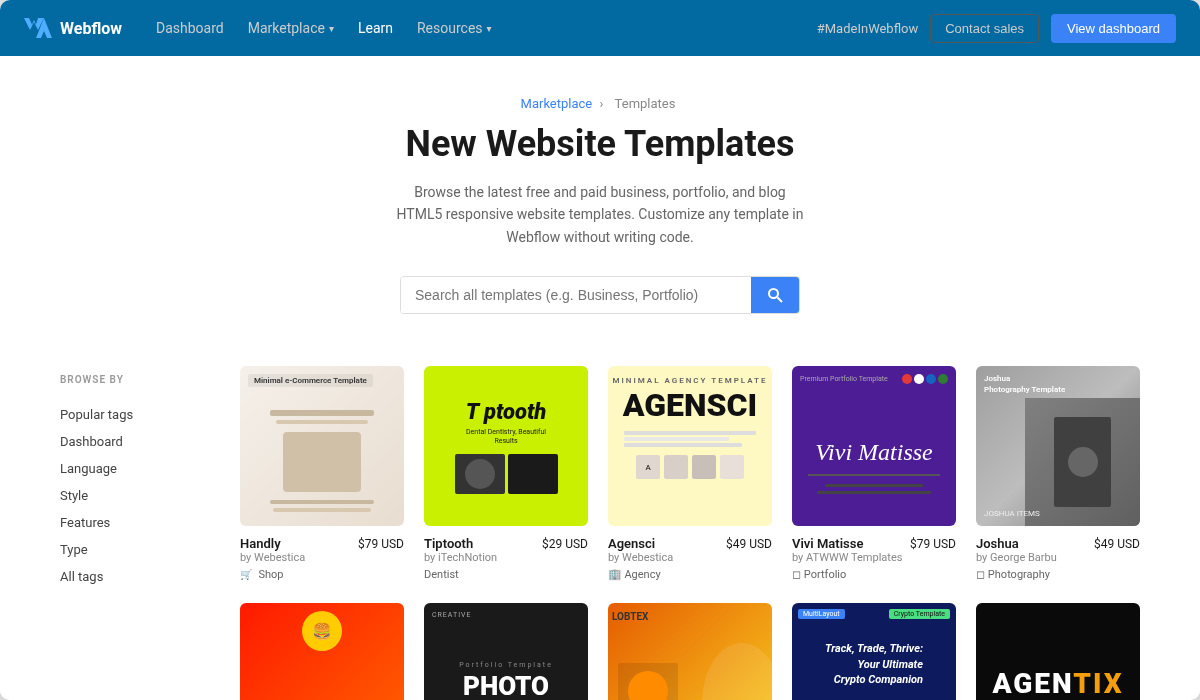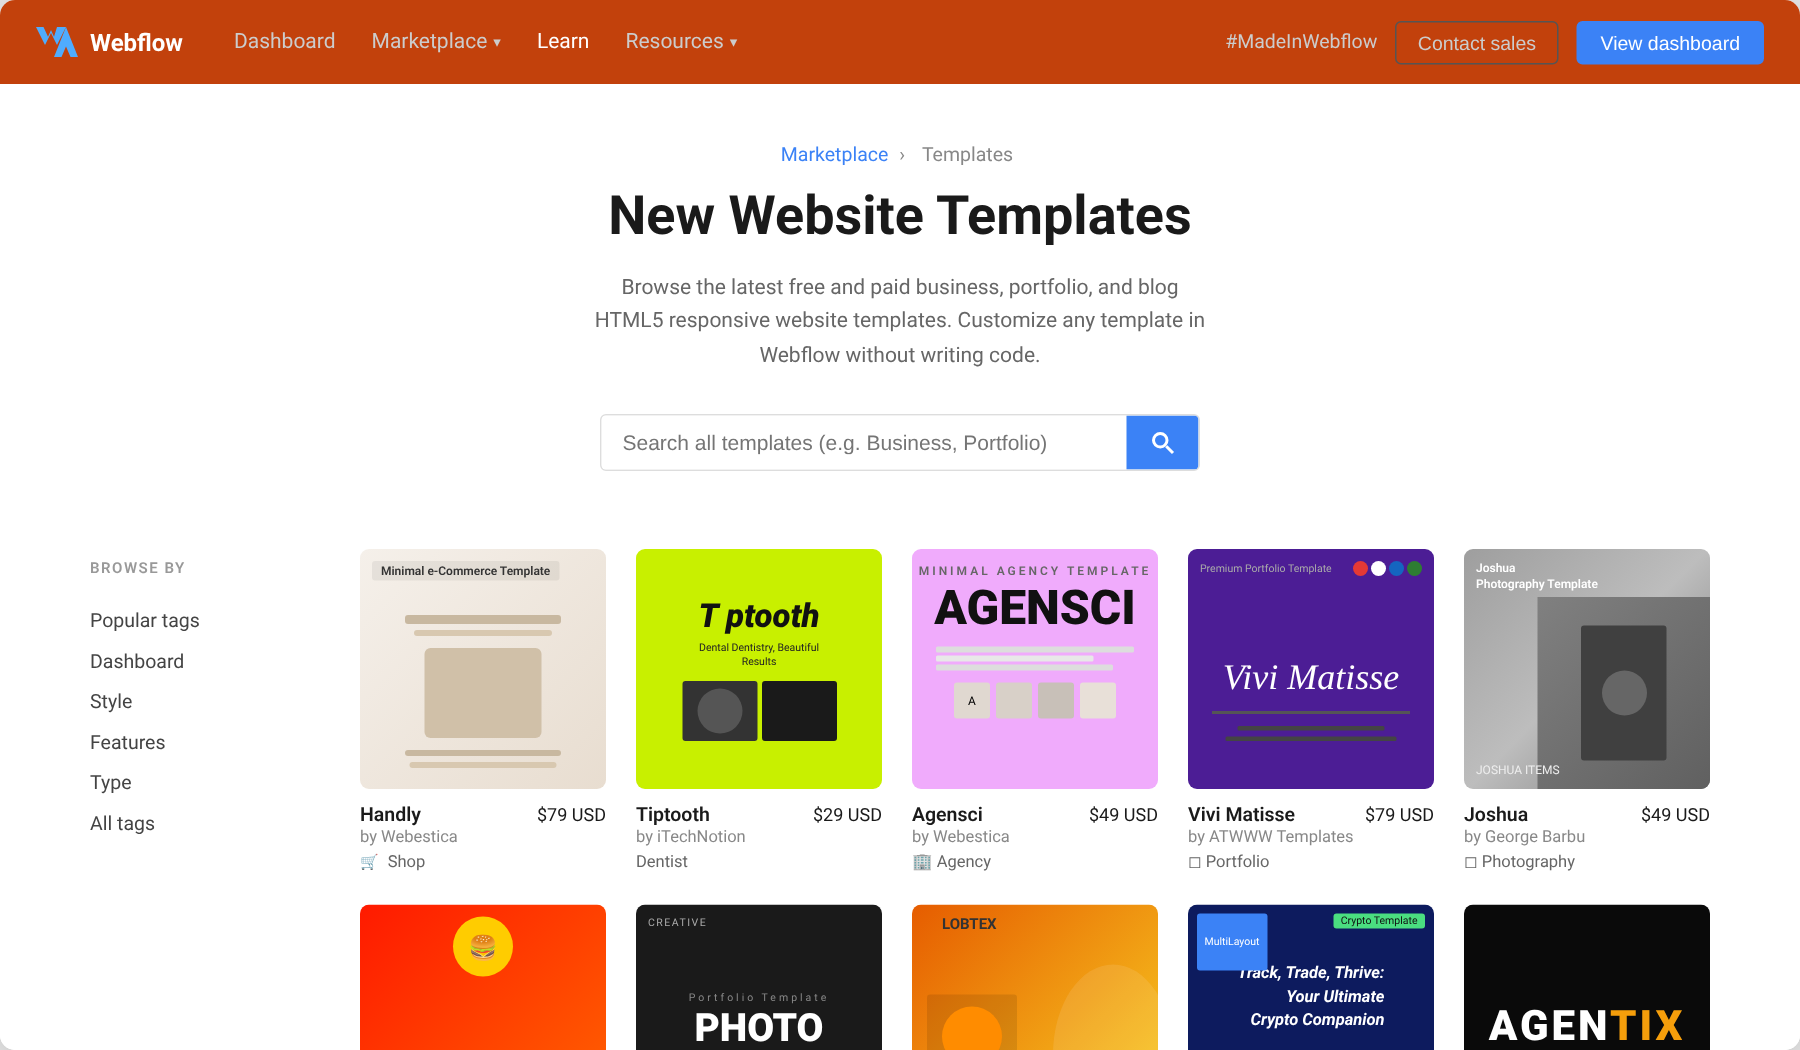--- a/index.html
+++ b/index.html
@@ -1,21 +1,21 @@
 <!DOCTYPE html>
 <html><head>
   <meta charset="utf-8">
   <style>
     * { box-sizing: border-box; margin: 0; padding: 0; }
     body { font-family: -apple-system, BlinkMacSystemFont, 'Segoe UI', Roboto, sans-serif; background: #e8e8e8; min-height: 700px; display: flex; justify-content: center; align-items: center; }
 
     .browser-window { width: 1200px; height: 700px; background: #fff; border-radius: 10px; overflow: hidden; box-shadow: 0 4px 30px rgba(0,0,0,0.2); display: flex; flex-direction: column; }
 
     
-    .navbar { background: #c2410c; height: 56px; display: flex; align-items: center; padding: 2px 24px; gap: 24px; flex-shrink: 0; }
+    .navbar { background: #0369a1; height: 56px; display: flex; align-items: center; padding: 2px 24px; gap: 24px; flex-shrink: 0; }
     .navbar-brand { display: flex; align-items: center; gap: 8px; color: #fff; font-weight: 700; font-size: 16px; }
     .webflow-logo { width: 28px; height: 20px; }
     .nav-links { display: flex; align-items: center; gap: 4px; flex: 1; }
     .nav-link { color: #ccc; font-size: 14px; padding: 6px 10px; cursor: pointer; border-radius: 4px; text-decoration: none; display: flex; align-items: center; gap: 4px; }
     .nav-link.active { color: #fff; }
     .nav-link .chevron { font-size: 10px; }
     .navbar-right { display: flex; align-items: center; gap: 12px; margin-left: auto; }
     .hashtag-link { color: #ccc; font-size: 13px; cursor: pointer; }
     .contact-btn { background: transparent; border: 1px solid #555; color: #ccc; padding: 6px 14px; border-radius: 4px; font-size: 13px; cursor: pointer; }
     .dashboard-btn { background: #3b82f6; border: none; color: #fff; padding: 7px 16px; border-radius: 4px; font-size: 13px; cursor: pointer; font-weight: 500; }
@@ -54,21 +54,21 @@
     .template-name { font-size: 13px; font-weight: 600; color: #1a1a1a; }
     .template-price { font-size: 12px; color: #1a1a1a; white-space: nowrap; }
     .template-author { font-size: 11px; color: #888; margin-bottom: 4px; }
     .template-tags { display: flex; gap: 6px; flex-wrap: wrap; }
     .template-tag { font-size: 11px; color: #666; display: flex; align-items: center; gap: 3px; }
     .tag-icon { font-size: 10px; }
 
     
     .thumb-handly { background: linear-gradient(135deg, #f5f0ea 0%, #e8ddd0 100%); display: flex; flex-direction: column; align-items: center; justify-content: center; height: 100%; }
     .thumb-tiptooth { background: #c8f000; display: flex; flex-direction: column; align-items: center; justify-content: center; height: 100%; }
-    .thumb-agensci { background: #f0abfc; display: flex; flex-direction: column; align-items: center; justify-content: center; height: 100%; }
+    .thumb-agensci { background: #fef9c3; display: flex; flex-direction: column; align-items: center; justify-content: center; height: 100%; }
     .thumb-vivi { background: #4c1d95; display: flex; flex-direction: column; align-items: center; justify-content: center; height: 100%; color: #fff; }
     .thumb-joshua { background: #888; display: flex; flex-direction: column; align-items: center; justify-content: center; height: 100%; }
 
     .row2 { margin-top: 0; }
   </style>
 </head>
 <body>
 
 <div class="browser-window">
 
@@ -119,20 +119,21 @@
         </button>
       </div>
     </div>
 
     <div class="content-area">
 
       <div class="sidebar">
         <div class="browse-label">BROWSE BY</div>
         <div class="sidebar-item">Popular tags</div>
         <div class="sidebar-item">Dashboard</div>
+        <div class="sidebar-item">Language</div>
         <div class="sidebar-item">Style</div>
         <div class="sidebar-item">Features</div>
         <div class="sidebar-item">Type</div>
         <div class="sidebar-item">All tags</div>
       </div>
 
       <div class="templates-area">
 
         <div class="templates-grid">
 
@@ -296,33 +297,33 @@
                 <div style="position:absolute;top:8px;left:8px;font-size:7px;color:#aaa;letter-spacing:1px;">CREATIVE</div>
                 <div style="font-size:7px;color:#888;letter-spacing:2px;margin-top:20px;">Portfolio Template</div>
                 <div style="font-size:26px;font-weight:900;color:#fff;text-align:center;line-height:1;margin-top:4px;">PHOTO<br>PORTFOLIO</div>
               </div>
             </div>
           </div>
 
           <div class="template-card">
             <div class="template-thumb">
               <div style="background:linear-gradient(135deg,#e65c00 0%,#f9d423 100%);height:100%;position:relative;overflow:hidden;">
-                <div style="position:absolute;top:8px;left:20px;font-size:10px;font-weight:700;color:#333;">LOBTEX</div>
+                <div style="position:absolute;top:8px;left:4px;font-size:10px;font-weight:700;color:#333;">LOBTEX</div>
                 <div style="position:absolute;bottom:0;right:-10px;width:80px;height:120px;background:rgba(255,255,255,0.1);border-radius:50% 50% 0 0;"></div>
                 <div style="position:absolute;bottom:0;left:10px;width:60px;height:100px;background:rgba(0,0,0,0.1);border-radius:2px;display:flex;align-items:flex-start;justify-content:center;padding-top:8px;">
                   <div style="width:40px;height:40px;background:#ff8c00;border-radius:50%;"></div>
                 </div>
               </div>
             </div>
           </div>
 
           <div class="template-card">
             <div class="template-thumb">
               <div style="background:#0d1b5e;height:100%;display:flex;flex-direction:column;align-items:center;justify-content:flex-start;padding-top:10px;position:relative;">
-                <div style="position:absolute;top:6px;left:6px;background:#3b82f6;padding:15px 5px;border-radius:2px;font-size:7px;color:#fff;">MultiLayout</div>
+                <div style="position:absolute;top:6px;left:6px;background:#3b82f6;padding:1px 5px;border-radius:2px;font-size:7px;color:#fff;">MultiLayout</div>
                 <div style="position:absolute;top:6px;right:6px;background:#4ade80;padding:1px 5px;border-radius:2px;font-size:7px;color:#111;">Crypto Template</div>
                 <div style="margin-top:28px;font-size:11px;font-weight:700;color:#fff;text-align:right;line-height:1.4;font-style:italic;">Track, Trade, Thrive:<br>Your Ultimate<br>Crypto Companion</div>
               </div>
             </div>
           </div>
 
           <div class="template-card">
             <div class="template-thumb">
               <div style="background:#0a0a0a;height:100%;display:flex;align-items:center;justify-content:center;">
                 <div style="font-size:28px;font-weight:900;color:#fff;letter-spacing:2px;">AGEN<span style="color:#f59e0b;">TIX</span></div>

